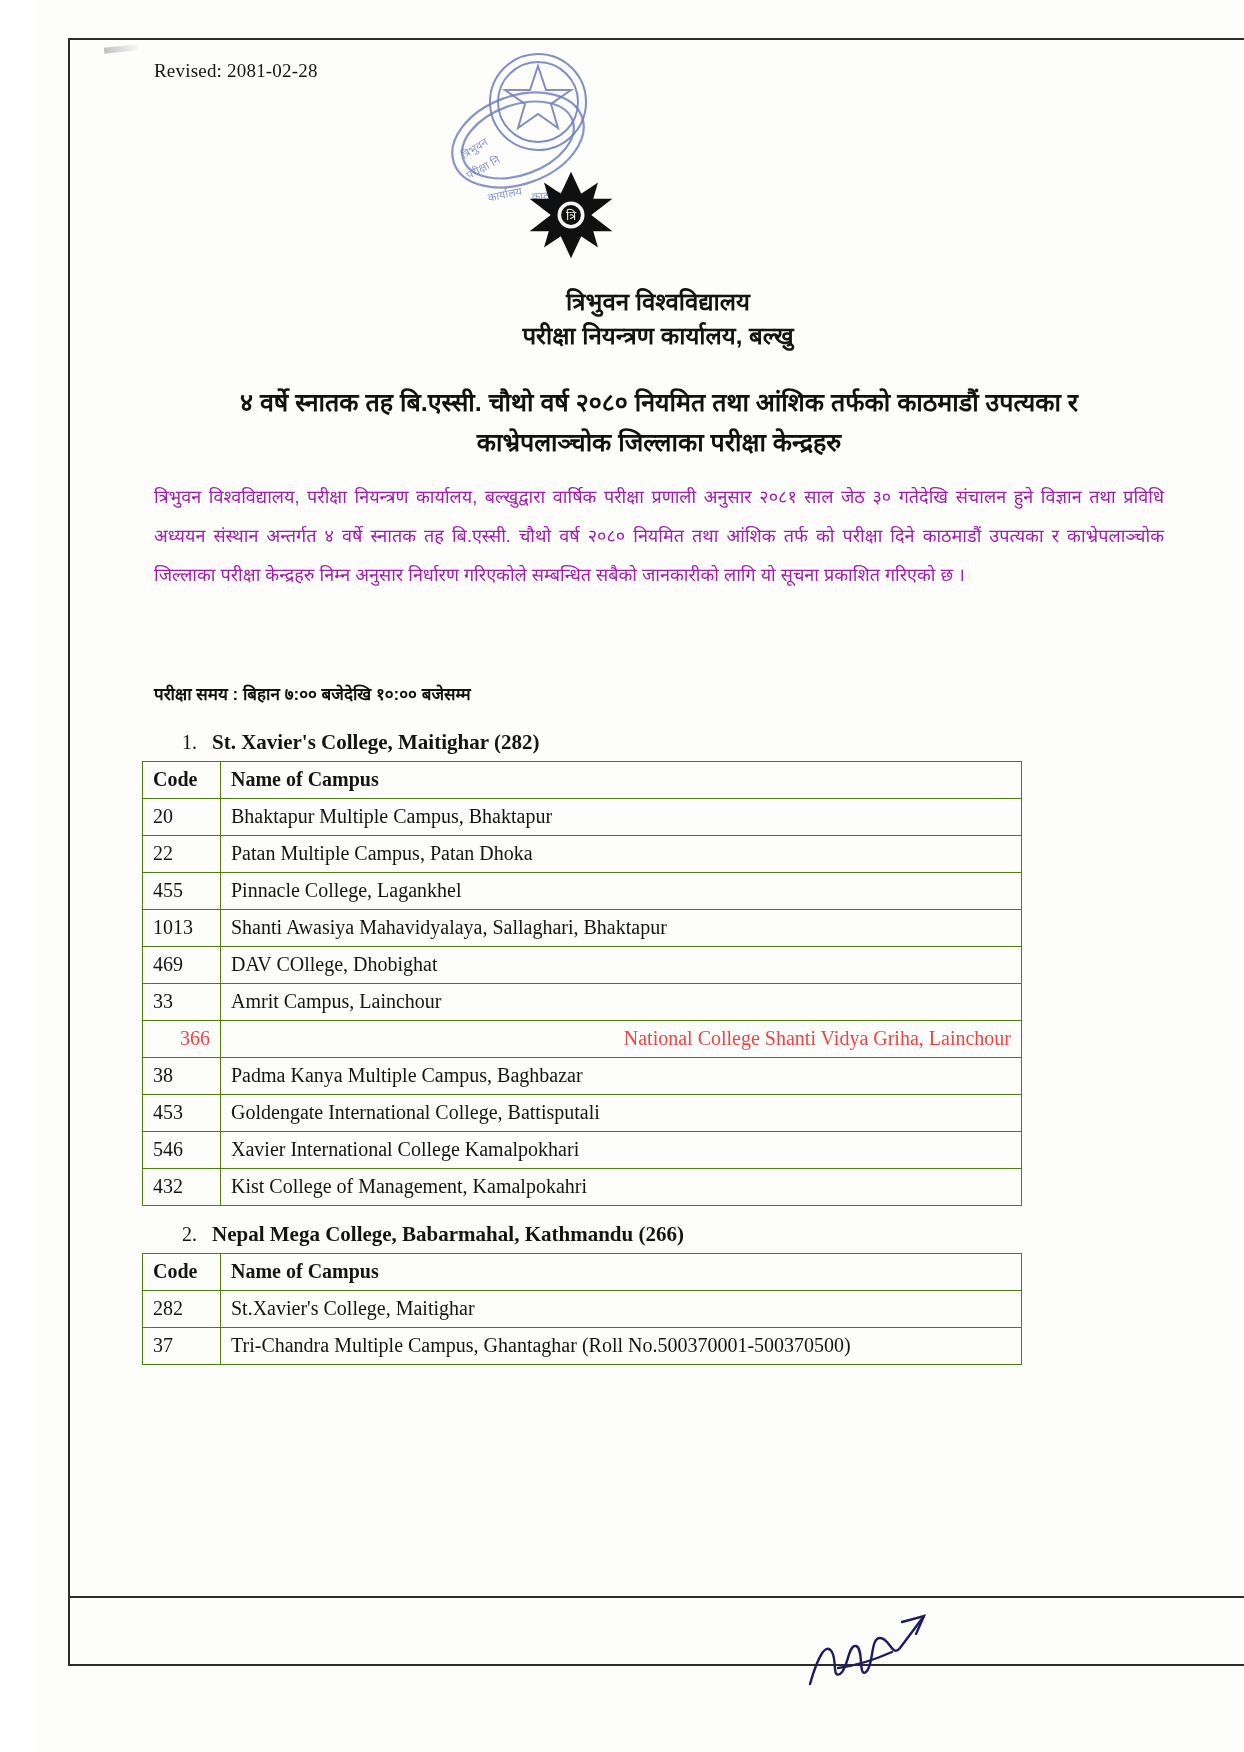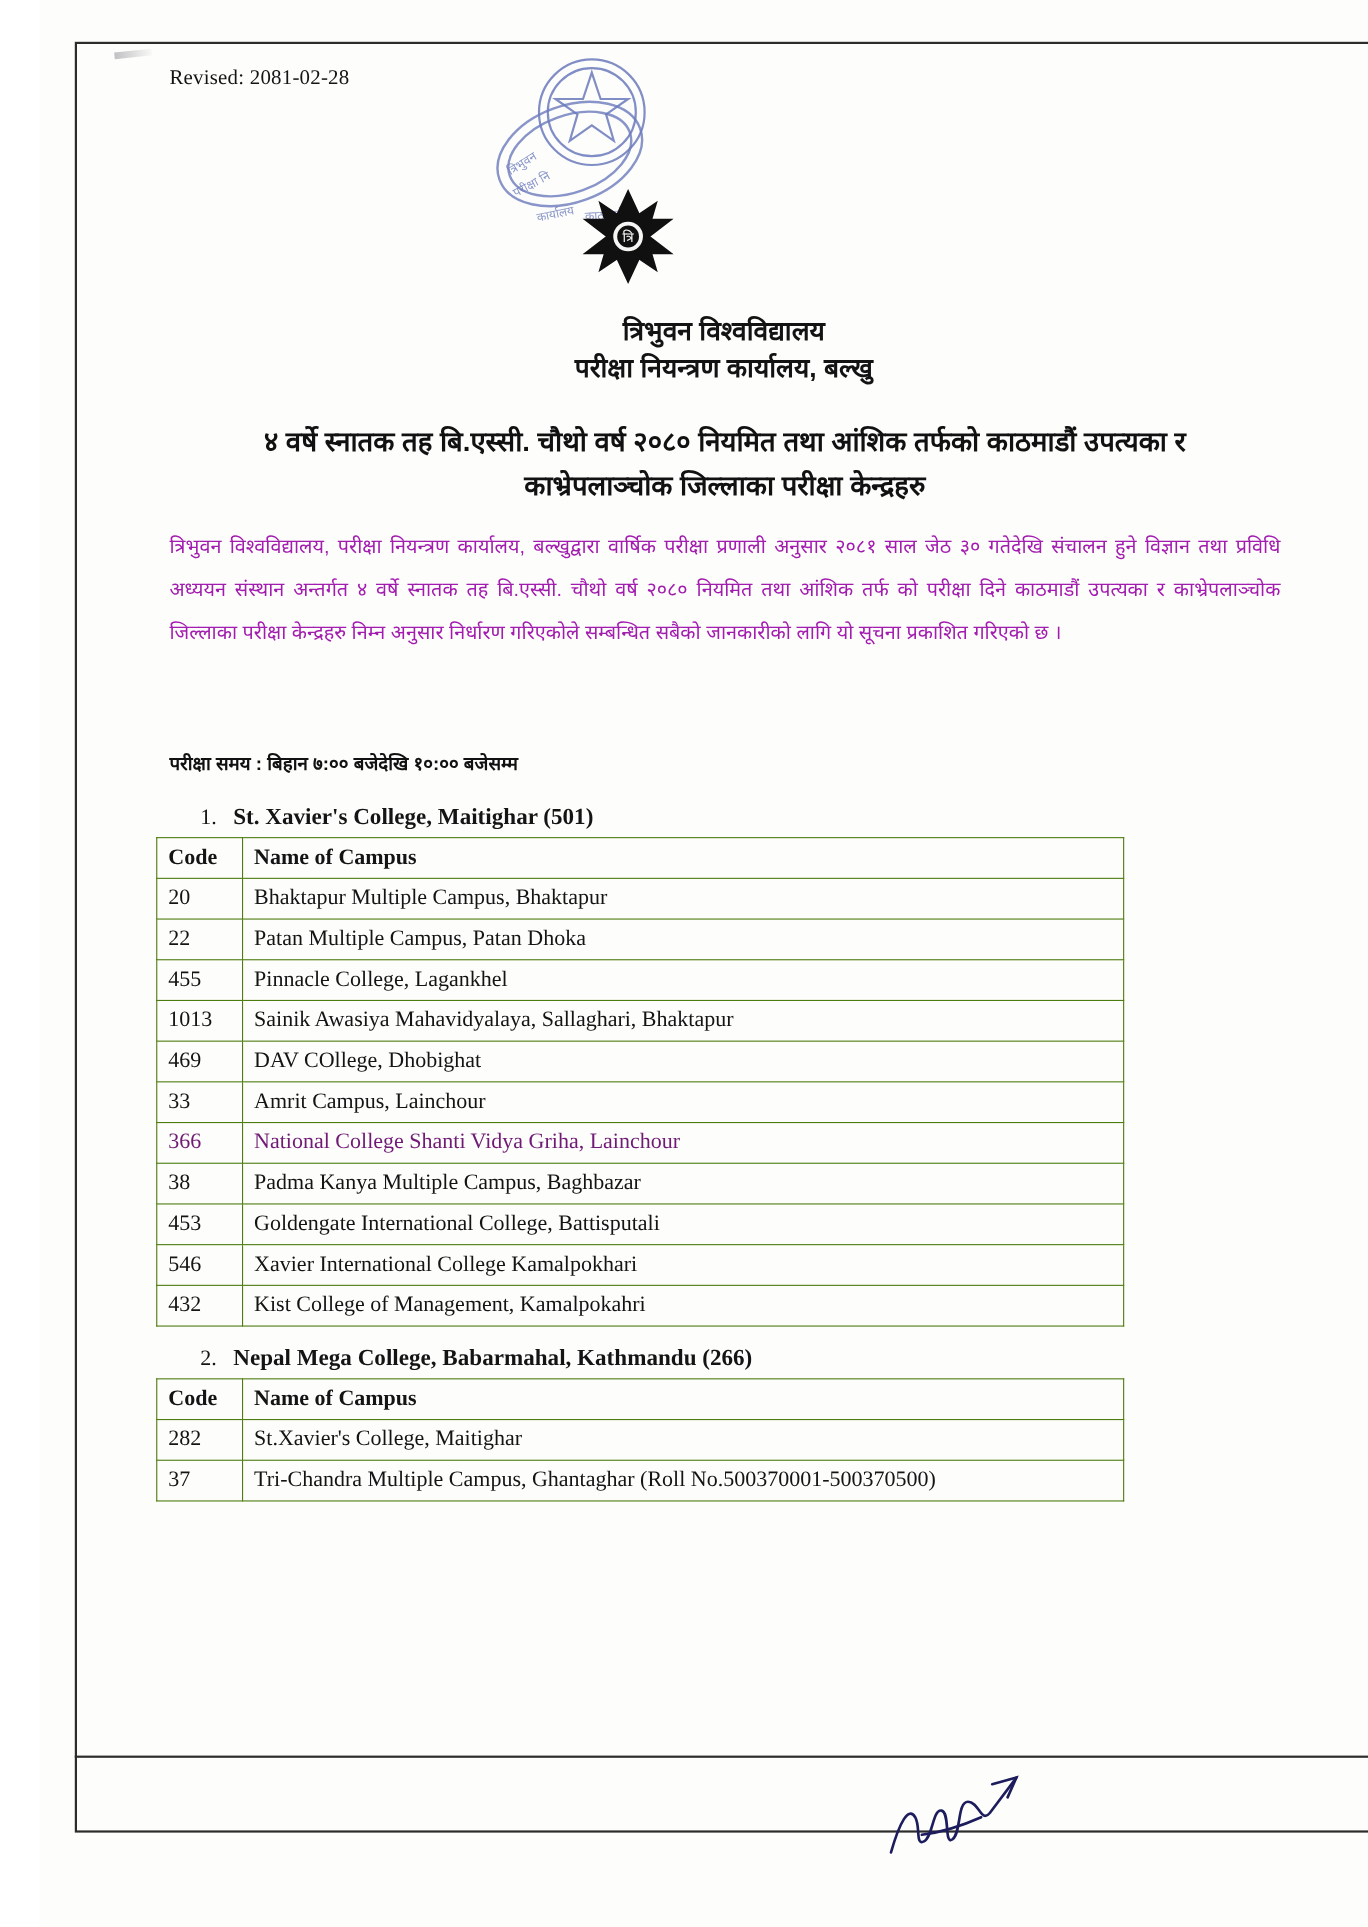--- a/index.html
+++ b/index.html
@@ -168,21 +168,21 @@
     line-height: 24px;
     background: transparent;
   }
   table.centers th {
     font-weight: bold;
     font-size: 20px;
   }
   table.centers col.code { width: 78px; }
 
   
-  tr.faded td { color: #701a75; }
+  tr.faded td { color: #ef4444; text-align: right; }
 
   .signature {
     position: absolute;
     left: 760px;
     top: 1608px;
     width: 140px;
     height: 90px;
   }
 
   .footer-line {
@@ -244,21 +244,21 @@
       <div>काभ्रेपलाञ्चोक जिल्लाका परीक्षा केन्द्रहरु</div>
     </div>
 
     <div class="body-para">त्रिभुवन विश्वविद्यालय, परीक्षा नियन्त्रण कार्यालय, बल्खुद्वारा वार्षिक परीक्षा प्रणाली अनुसार २०८१ साल जेठ ३० गतेदेखि संचालन हुने विज्ञान तथा प्रविधि अध्ययन संस्थान अन्तर्गत ४ वर्षे स्नातक तह बि.एस्सी. चौथो वर्ष २०८० नियमित तथा आंशिक तर्फ को परीक्षा दिने काठमाडौं उपत्यका र काभ्रेपलाञ्चोक जिल्लाका परीक्षा केन्द्रहरु निम्न अनुसार निर्धारण गरिएकोले सम्बन्धित सबैको जानकारीको लागि यो सूचना प्रकाशित गरिएको छ ।</div>
 
     <div class="exam-time">परीक्षा समय : बिहान ७:०० बजेदेखि १०:०० बजेसम्म</div>
 
     <div class="section" style="top:730px;">
       <div class="section-heading">
         <span class="section-num">1.</span>
-        <span>St. Xavier's College, Maitighar (501)</span>
+        <span>St. Xavier's College, Maitighar (282)</span>
       </div>
       <table class="centers">
         <colgroup>
             <col class="code">
             <col>
           </colgroup>
         <thead>
           <tr>
             <th>Code</th>
             <th>Name of Campus</th>
@@ -272,21 +272,21 @@
           <tr>
             <td>22</td>
             <td>Patan Multiple Campus, Patan Dhoka</td>
           </tr>
           <tr>
             <td>455</td>
             <td>Pinnacle College, Lagankhel</td>
           </tr>
           <tr>
             <td>1013</td>
-            <td>Sainik Awasiya Mahavidyalaya, Sallaghari, Bhaktapur</td>
+            <td>Shanti Awasiya Mahavidyalaya, Sallaghari, Bhaktapur</td>
           </tr>
           <tr>
             <td>469</td>
             <td>DAV COllege, Dhobighat</td>
           </tr>
           <tr>
             <td>33</td>
             <td>Amrit Campus, Lainchour</td>
           </tr>
           <tr class="faded">

